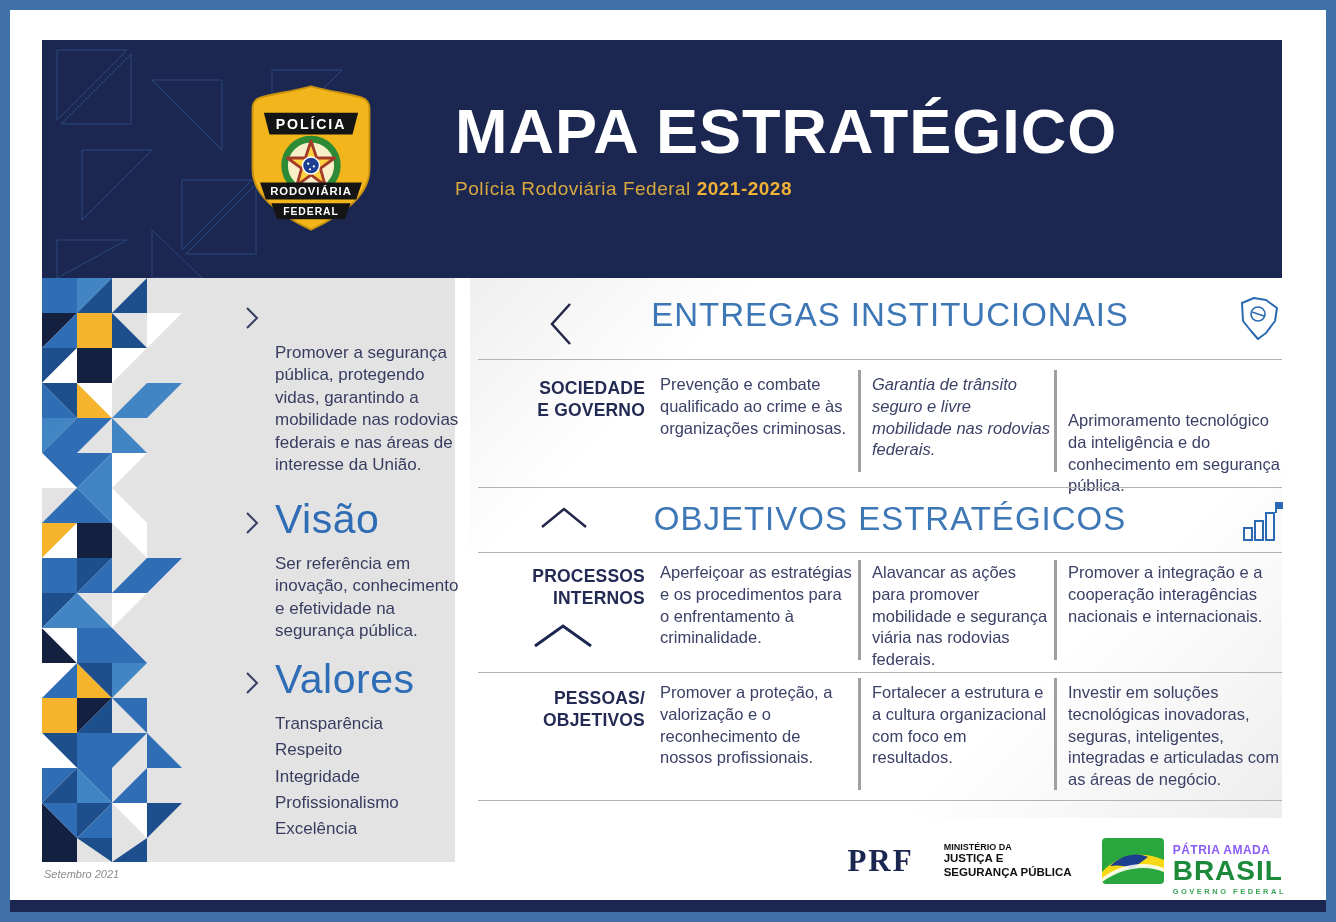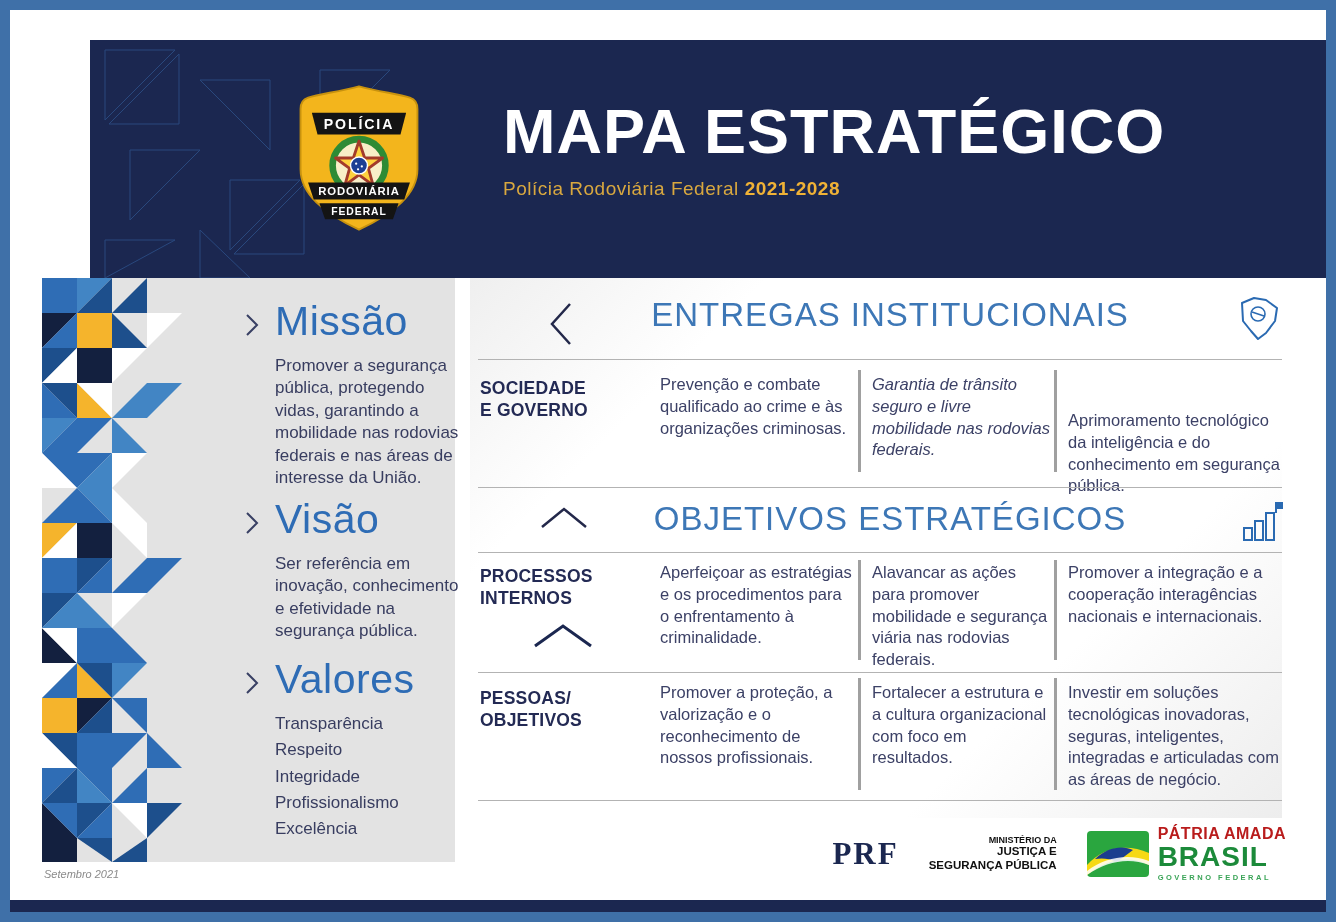--- a/index.html
+++ b/index.html
@@ -2,21 +2,21 @@
 <html lang="pt"><head>
 <meta charset="utf-8">
 <style>
   html,body{margin:0;padding:0;background:#9db6cf;}
   .page{
     position:relative; width:1336px; height:922px; margin:0 auto;
     background:#ffffff; border:10px solid #3f70a8; box-sizing:border-box;
     font-family:"Liberation Sans","DejaVu Sans",sans-serif; overflow:hidden;
   }
   
-  .topbar{position:absolute; left:32px; top:30px; width:1240px; height:238px; background:#1b2750; overflow:hidden;margin-left:48px;}
+  .topbar{position:absolute; left:32px; top:30px; width:1240px; height:238px; background:#1b2750; overflow:hidden;}
   .topbar .deco{position:absolute; left:0; top:0;}
   .badge{position:absolute; left:203px; top:42px;}
   .title-block{position:absolute; left:413px; top:58px; width:780px;}
   .main-title{color:#ffffff; font-size:63px; font-weight:800; letter-spacing:1px; line-height:1.05; margin:0;}
   .sub-title{margin-top:14px; font-size:19px; color:#d9a83f; letter-spacing:.5px;}
   .sub-title b{color:#f0b236; font-weight:800;}
   
   .sidebar{position:absolute; left:32px; top:268px; width:413px; height:584px; background:#e3e3e3;}
   .mosaic{position:absolute; left:0; top:0;}
   .side-section{position:absolute; left:201px; width:215px;}
@@ -26,35 +26,35 @@
   .side-body{margin:10px 0 0 32px; width:190px; color:#383d60; font-size:17px; line-height:1.32;}
   .values-list{margin:8px 0 0 32px; color:#383d60; font-size:17px; line-height:1.55;}
   .footnote{position:absolute; left:34px; top:858px; font-size:11px; font-style:italic; color:#8b8b8b;}
   
   .panel{position:absolute; left:460px; top:268px; width:812px; height:540px;
          background:linear-gradient(135deg,#efefef 0%,#ffffff 22%,#ffffff 72%,#ededed 100%);}
   .hline{position:absolute; left:8px; right:0; height:1px; background:#b3b3b3;}
   .sec-title{position:absolute; left:120px; width:600px; text-align:center;
              color:#3d77b6; font-size:33px; font-weight:300; letter-spacing:1px;}
   .icon-abs{position:absolute;}
-  .row-label{position:absolute; left:10px; width:165px; text-align:left;
+  .row-label{position:absolute; left:10px; width:165px; text-align:right;
              color:#232a54; font-size:17.5px; font-weight:700; line-height:1.25; letter-spacing:.2px;}
   .cell{position:absolute; color:#3c4166; font-size:16.5px; line-height:1.32;}
   .vdiv{position:absolute; width:3px; background:#a0a0a0;}
   
   .logos{position:absolute; top:816px; right:40px; display:flex; align-items:center; gap:30px;}
   .prf-mark{font-family:"Liberation Serif","DejaVu Serif",serif; font-weight:700; font-size:31px;
             letter-spacing:2px; color:#1b2750;}
-  .ministry{text-align:right; color:#101010; line-height:1.2;}
+  .ministry{text-align:left; color:#101010; line-height:1.2;}
   .ministry .m1{font-size:9px;  font-weight:700;}
   .ministry .m2{font-size:11.5px; font-weight:800;}
   .ministry .m3{font-size:11.5px; font-weight:800;}
   .gov{display:flex; align-items:center; gap:9px;}
   .gov-text{line-height:1;}
-  .gov-text .g1{font-size:16px; font-weight:800; color:#b91c1c; letter-spacing:.5px;}
+  .gov-text .g1{font-size:12px; font-weight:800; color:#8b5cf6; letter-spacing:.5px;margin-top:18px;}
   .gov-text .g2{font-size:28px; font-weight:800; color:#1c8a3a; letter-spacing:1px; margin-top:1px;}
   .gov-text .g3{font-size:7.5px; font-weight:700; color:#3aa457; letter-spacing:2.5px; margin-top:3px;}
   .bottom-band{position:absolute; left:0; right:0; bottom:0; height:12px; background:#1b2750;}
 </style>
 </head>
 <body>
 
 <div class="page">
 
   <header class="topbar">
@@ -178,21 +178,20 @@
         <polygon points="35,560 70,560 70,584" fill="#1d4f8c"></polygon>
         <polygon points="105,560 105,584 70,584" fill="#1d4f8c"></polygon>
       </g>
     </svg>
 
     <section class="side-section" style="top:20px;">
       <div class="side-head">
         <svg class="chev" width="18" height="28" viewBox="0 0 18 28">
           <polyline points="4,4 14,14 4,24" fill="none" stroke="#394064" stroke-width="2"></polyline>
         </svg>
-        <span class="side-title">Missão</span>
       </div>
       <p class="side-body">Promover a segurança pública, protegendo vidas, garantindo a mobilidade nas rodovias federais e nas áreas de interesse da União.</p>
     </section>
 
     <section class="side-section" style="top:378px;">
       <div class="side-head">
         <svg class="chev" width="18" height="28" viewBox="0 0 18 28">
           <polyline points="4,4 14,14 4,24" fill="none" stroke="#394064" stroke-width="2"></polyline>
         </svg>
         <span class="side-title">Valores</span>

